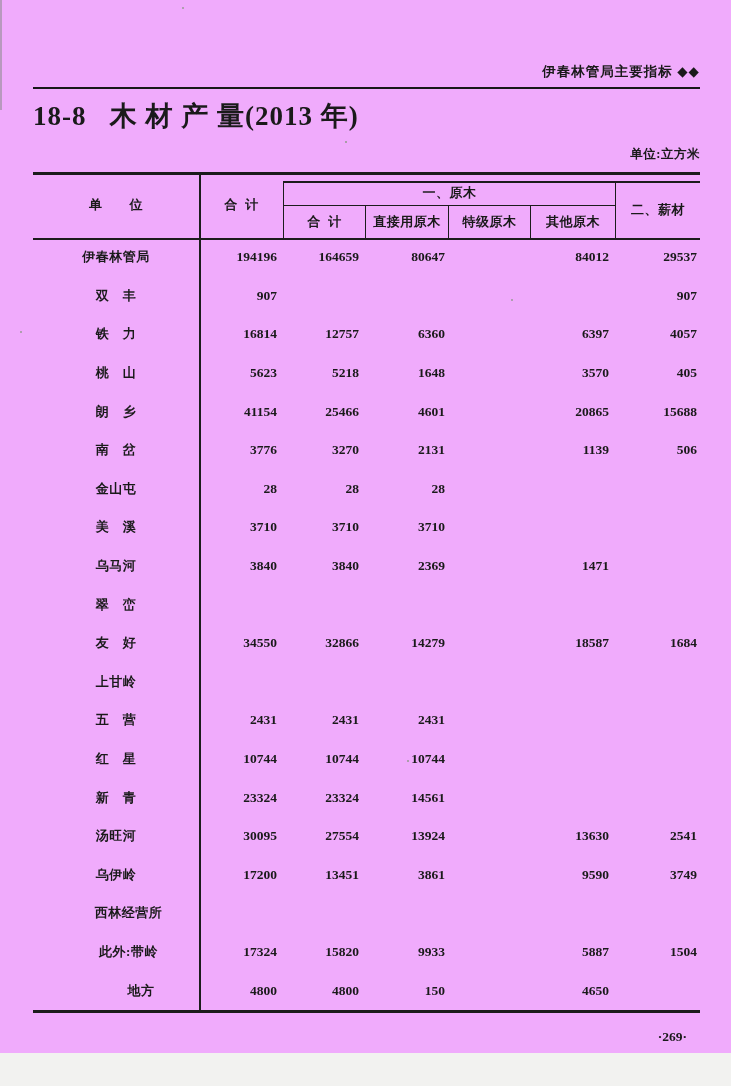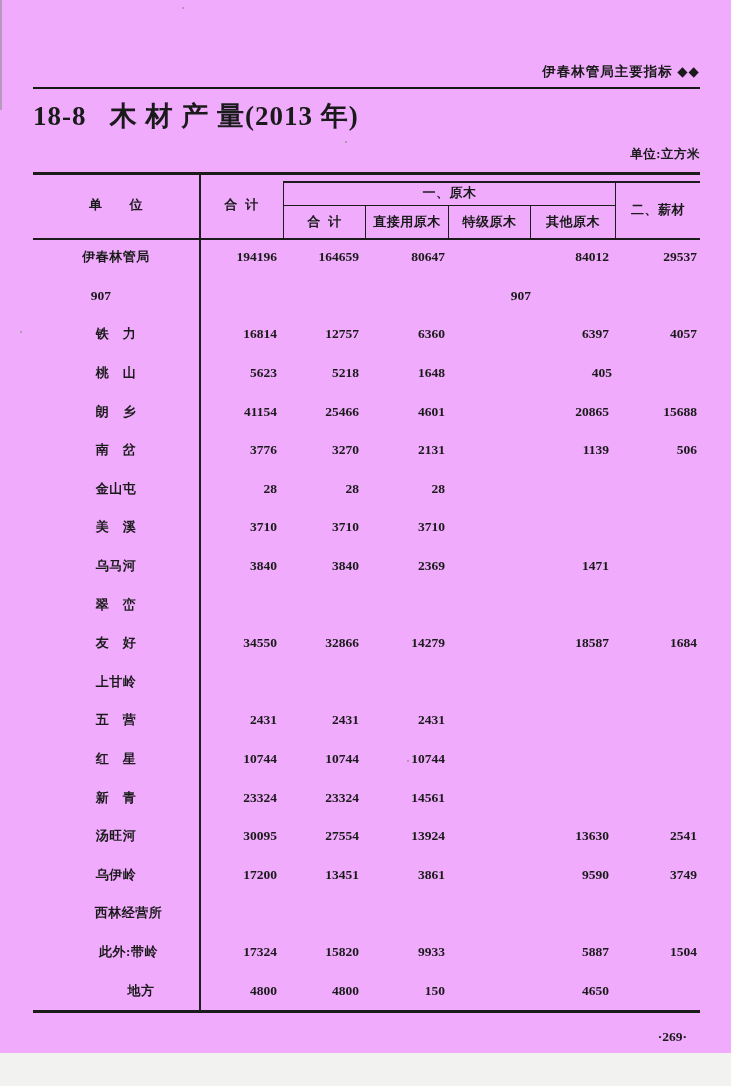--- a/index.html
+++ b/index.html
@@ -115,20 +115,21 @@
     <div class="label">伊春林管局</div>
     <div class="num c1">194196</div>
     <div class="num c2">164659</div>
     <div class="num c3">80647</div>
     <div class="num c4"></div>
     <div class="num c5">84012</div>
     <div class="num c6">29537</div>
   </div>
 
   <div class="trow">
+    <div class="label">双　丰</div>
     <div class="num c1">907</div>
     <div class="num c2"></div>
     <div class="num c3"></div>
     <div class="num c4"></div>
     <div class="num c5"></div>
     <div class="num c6">907</div>
   </div>
 
   <div class="trow">
     <div class="label">铁　力</div>
@@ -139,20 +140,21 @@
     <div class="num c5">6397</div>
     <div class="num c6">4057</div>
   </div>
 
   <div class="trow">
     <div class="label">桃　山</div>
     <div class="num c1">5623</div>
     <div class="num c2">5218</div>
     <div class="num c3">1648</div>
     <div class="num c4"></div>
+    <div class="num c5">3570</div>
     <div class="num c6">405</div>
   </div>
 
   <div class="trow">
     <div class="label">朗　乡</div>
     <div class="num c1">41154</div>
     <div class="num c2">25466</div>
     <div class="num c3">4601</div>
     <div class="num c4"></div>
     <div class="num c5">20865</div>

